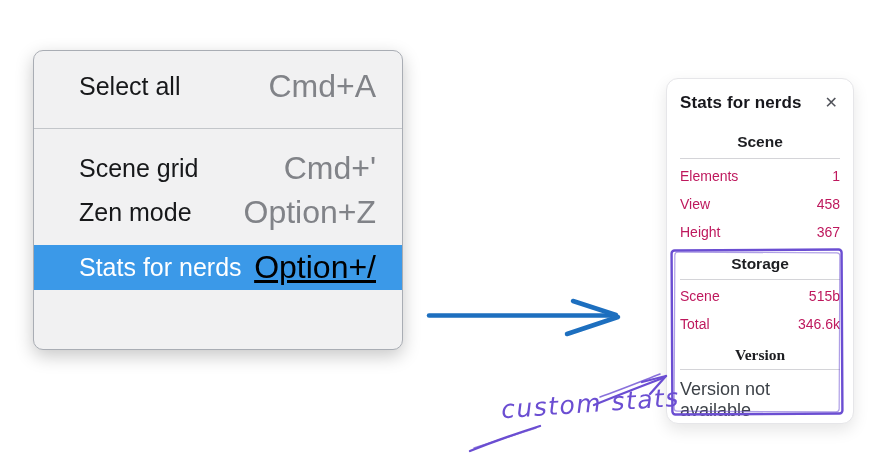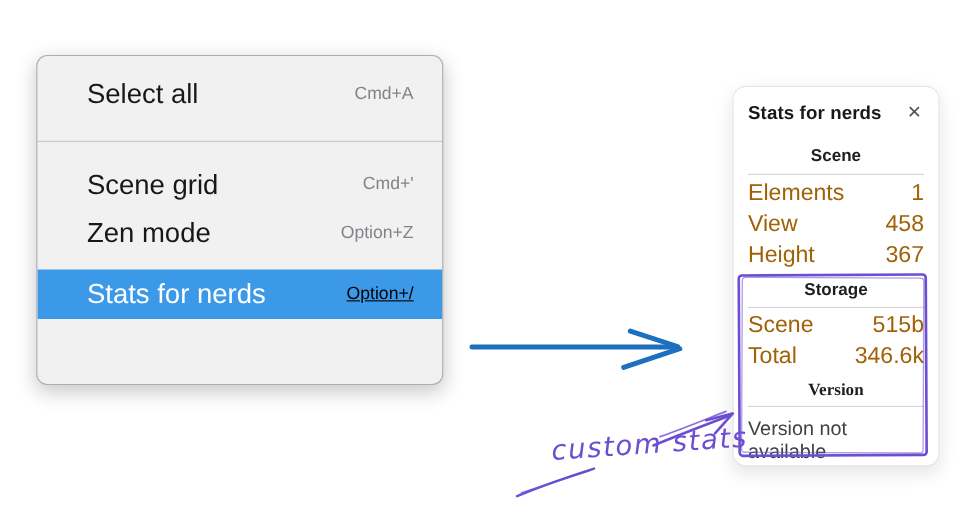--- a/index.html
+++ b/index.html
@@ -20,21 +20,21 @@
     border-radius: 10px;
     box-shadow: 0 6px 18px rgba(0,0,0,0.22);
     overflow: hidden;
   }
   .menu-item {
     display: flex; align-items: center; justify-content: space-between;
     height: 44px; padding: 0 26px 0 45px;
     font-size: 25px; color: #17181a;
     cursor: default;
   }
-  .menu-item .shortcut { color: #818388; font-size: 16px; }
+  .menu-item .shortcut { color: #818388; font-size: 32px; }
   .menu-item.row-1 { margin-top: 13px; }
   .menu-divider {
     border-top: 1.5px solid #c3c6ca;
     margin-top: 20px;
   }
   .menu-item.row-2 { margin-top: 17px; }
   .menu-item.selected {
     margin-top: 11px; height: 45px;
     background: #3b99e8; color: #ffffff;
   }
@@ -66,21 +66,21 @@
   }
   .sec-heading.h-scene   { margin-top: 17px; }
   .sec-heading.h-storage { margin-top: 12px; }
   .sec-heading.h-version { margin-top: 11px; font-family: Liberation Serif, serif; }
   .rule { border-top: 1px solid #d4d4d8; }
   .rule.r1 { margin-top: 7px; }
   .rule.r2 { margin-top: 6px; }
   .rule.r3 { margin-top: 5px; }
   .stat-row {
     display: flex; justify-content: space-between; align-items: center;
-    height: 22px; font-size: 21px; color: #a16207;
+    height: 22px; font-size: 14px; color: #be185d;
   }
   .stat-row.m6 { margin-top: 6px; }
   .stat-row.m5 { margin-top: 5px; }
   .version-note { margin-top: 9px; font-size: 18px; color: #3d4248; height: 20px; }
 
   
   .annotation-label {
     position: absolute; left: 501px; top: 389px;
     font-size: 25px; font-style: italic; letter-spacing: 1.5px;
     color: #6b4ed2; transform: rotate(-4deg);

